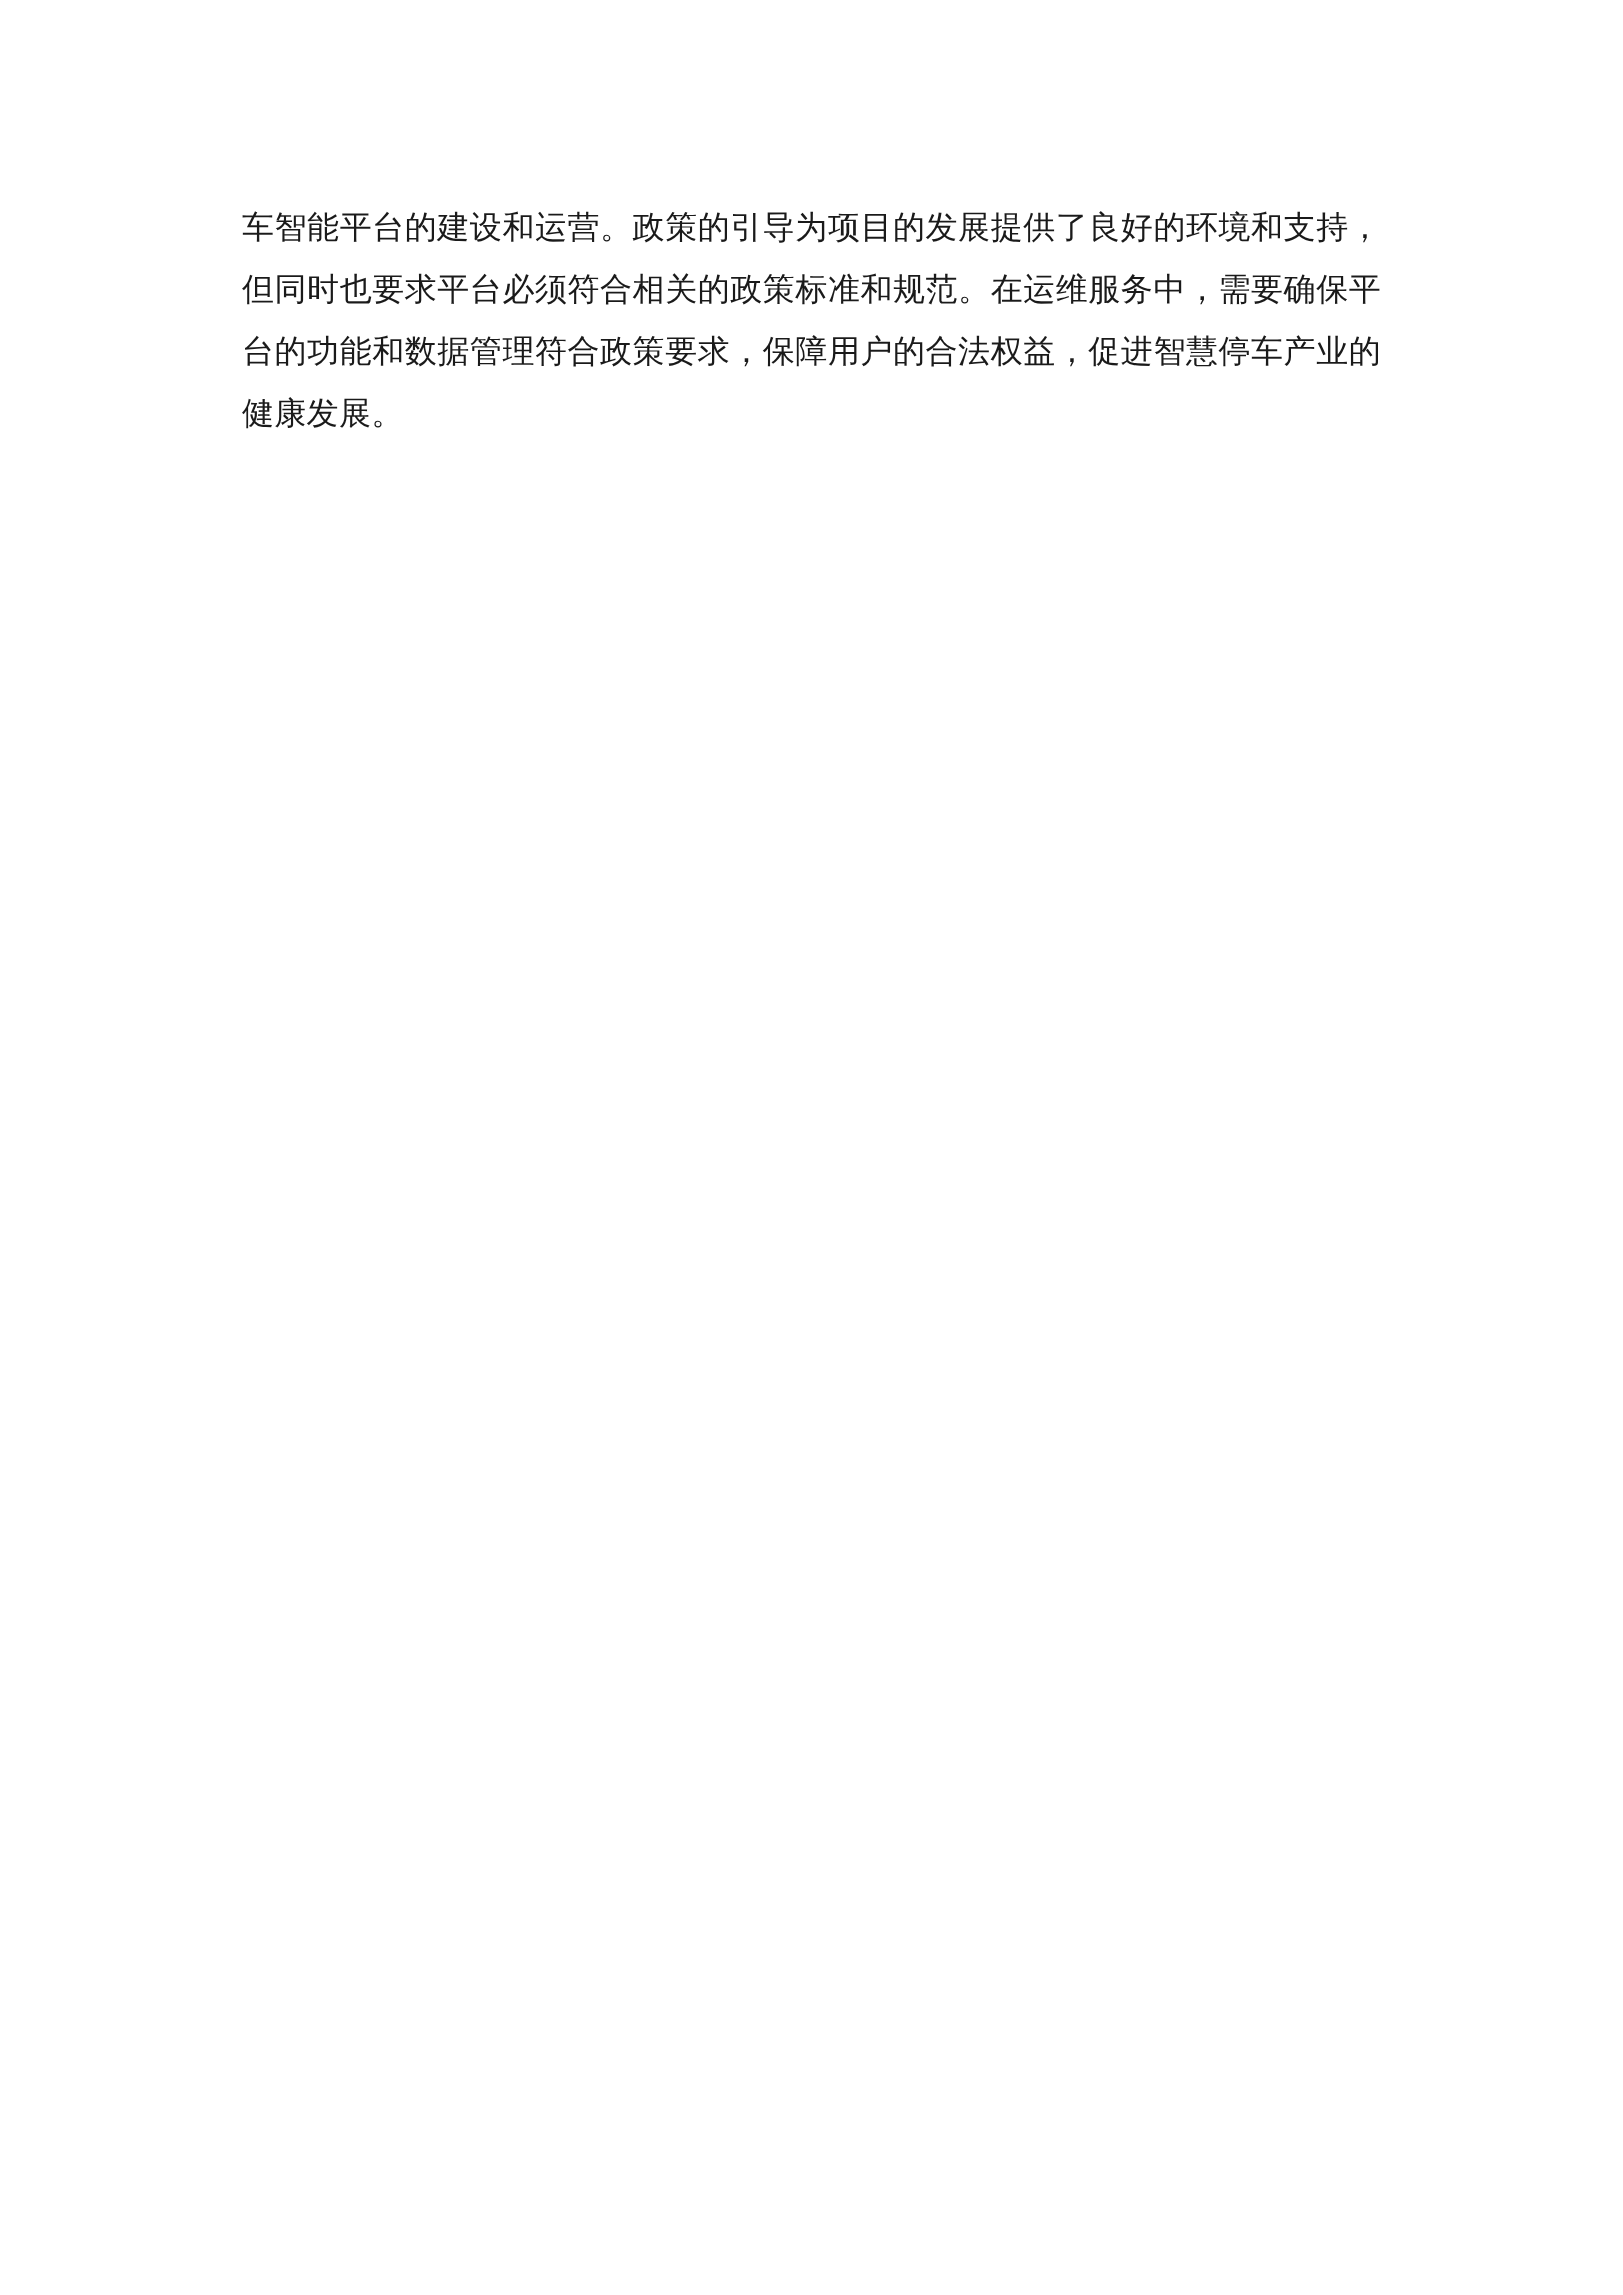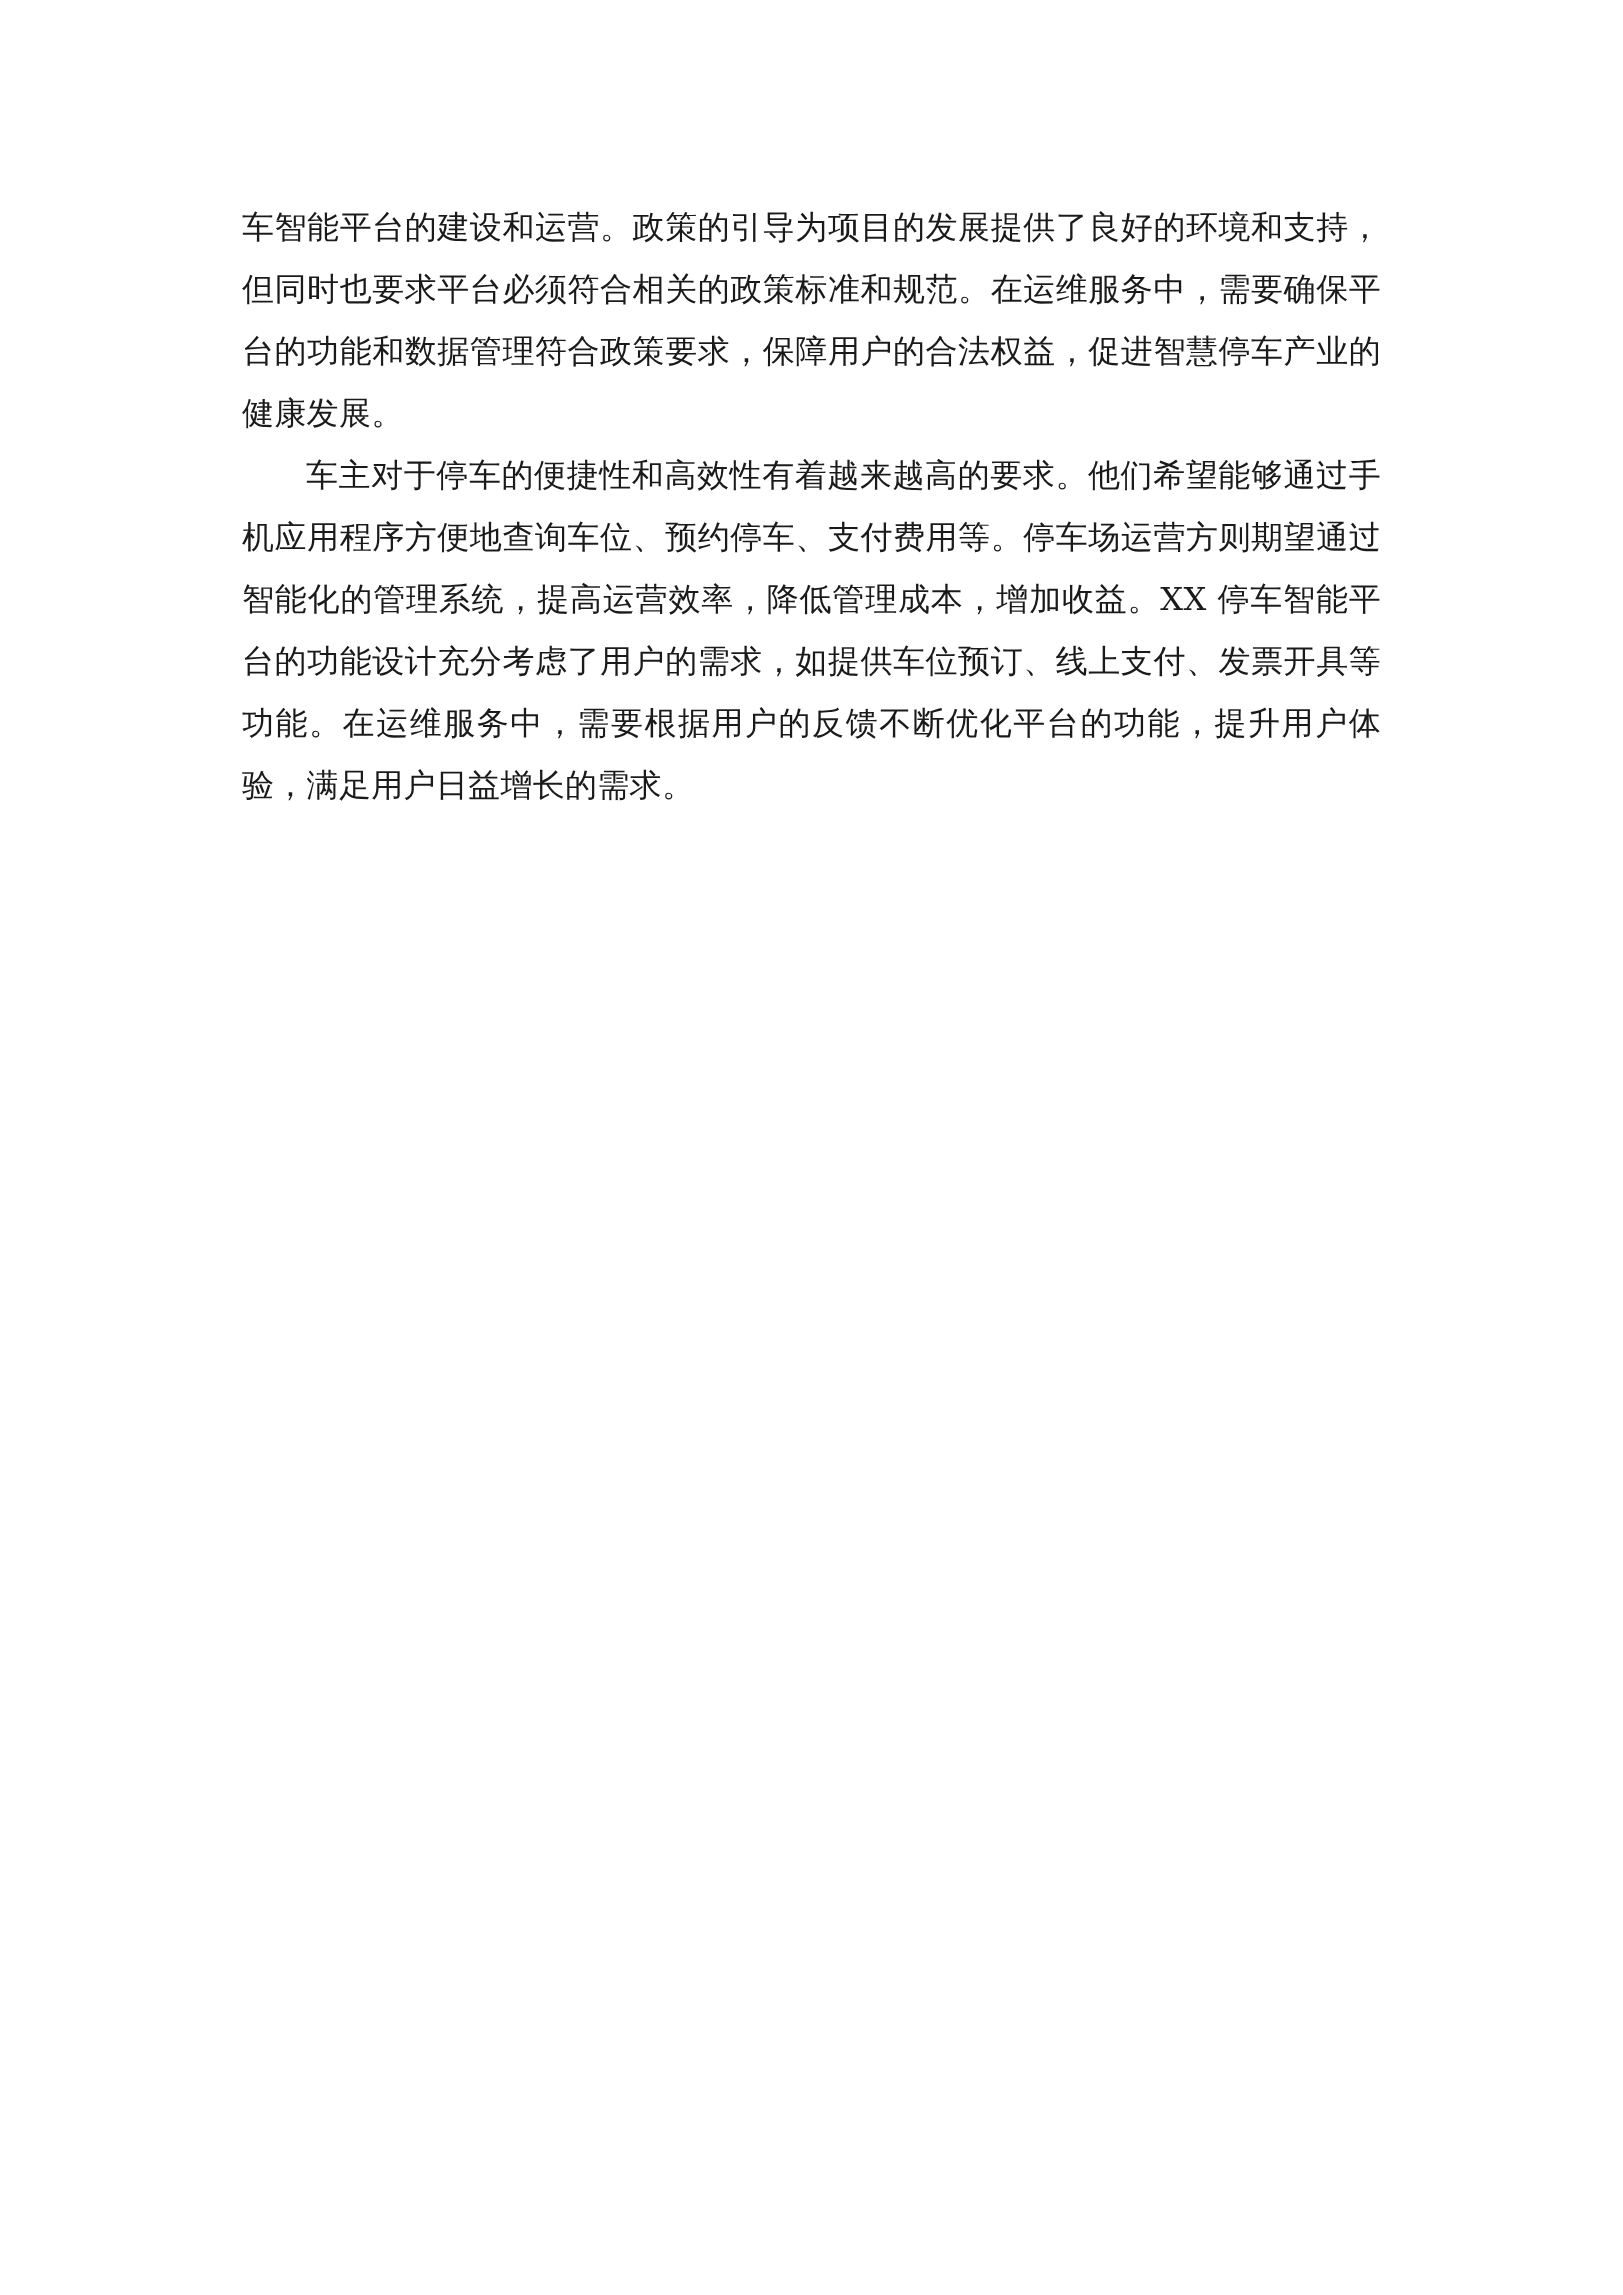--- a/index.html
+++ b/index.html
@@ -49,17 +49,16 @@
     font-size: 21.6px;
     color: #2b2b2b;
   }
 </style>
 </head>
 <body>
 
 <div class="page">
   <div class="content">
     <p class="para">车智能平台的建设和运营。政策的引导为项目的发展提供了良好的环境和支持，但同时也要求平台必须符合相关的政策标准和规范。在运维服务中，需要确保平台的功能和数据管理符合政策要求，保障用户的合法权益，促进智慧停车产业的健康发展。</p>
-    <p class="para indent">车主对于停车的便捷性和高效性有着越来越高的要求。他们希望能够通过手机应用程序方便地查询车位、预约停车、支付费用等。停车场运营方则期望通过智能化的管理系统，提高运营效率，降低管理成本，增加收益。XX 停车智能平台的功能设计充分考虑了用户的需求，如提供车位预订、线上支付、发票开具等功能。在运维服务中，需要根据用户的反馈不断优化平台的功能，提升用户体验，满足用户日益增长的需求。</p>
   </div>
   <div class="footer">6</div>
 </div>
 
 
 </body></html>

